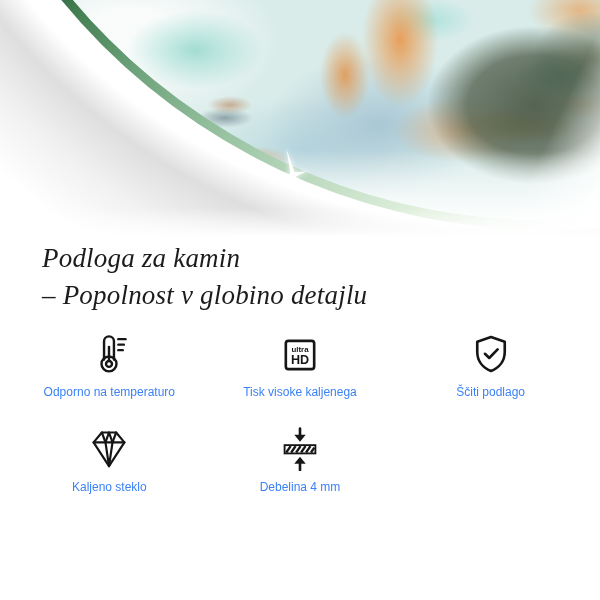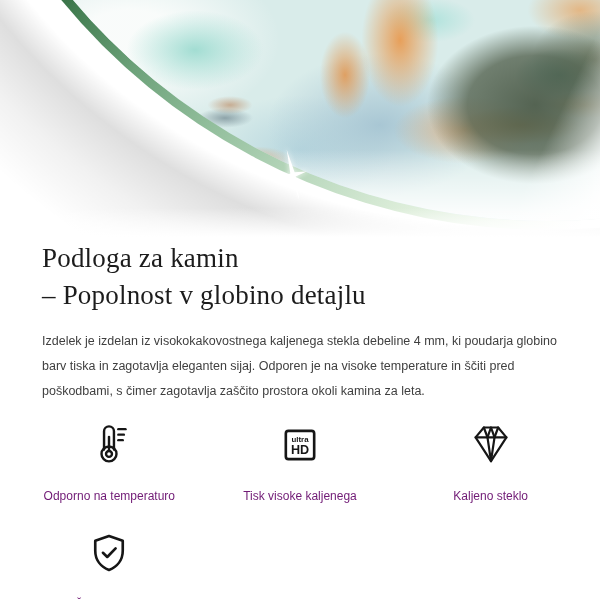--- a/index.html
+++ b/index.html
@@ -49,34 +49,34 @@
   }
   .sparkle{position:absolute;left:261px;top:143px;z-index:4;transform:rotate(-14deg);}
   .hero-fade{
     position:absolute;left:0;right:0;bottom:0;height:32px;z-index:5;
     background:linear-gradient(rgba(255,255,255,0), #ffffff 90%);
   }
   
   .content{padding:0 42px;}
   .title{
     font-family:"Liberation Serif", serif;font-weight:400;color:#1c1c1c;
-    font-size:27px;line-height:37px;margin:0;letter-spacing:0.2px;
+    font-size:27px;line-height:37px;margin:0;letter-spacing:0.2px;font-style:italic;
   }
   .desc{
     margin:15px 0 0;max-width:540px;color:#3f3f3f;
     font-size:12.5px;line-height:25px;
   }
   
   .features{
     display:grid;grid-template-columns:1fr 1fr 1fr;
     row-gap:26px;margin:16px 14px 0;
   }
   .feature{display:flex;flex-direction:column;align-items:center;}
   .feature .icon{height:46px;display:flex;align-items:flex-end;justify-content:center;}
-  .feature .label{margin-top:23px;font-size:12px;color:#701a75;text-align:center;}
+  .feature .label{margin-top:9px;font-size:12px;color:#3b82f6;text-align:center;}
   .icon svg{display:block;}
   .ic{stroke:#161616;fill:none;stroke-width:2.2;stroke-linecap:round;stroke-linejoin:round;}
   .icf{fill:#161616;stroke:none;}
   .uhd-small{font-family:"Liberation Sans",sans-serif;font-size:7.5px;font-weight:700;fill:#161616;}
   .uhd-big{font-family:"Liberation Sans",sans-serif;font-size:12px;font-weight:800;fill:#161616;}
 </style>
 </head>
 <body>
 
 <div class="hero">
@@ -93,21 +93,20 @@
     <path d="M32 6 L34.2 29.8 L46 32 L34.2 34.2 L32 58 L29.8 34.2 L18 32 L29.8 29.8 Z" fill="#ffffff"></path>
   </svg>
   <div class="hero-fade"></div>
 </div>
 
 <div class="content">
   <h1 class="title">
     <span>Podloga za kamin</span><br>
     <span>– Popolnost v globino detajlu</span>
   </h1>
-  <p class="desc">Izdelek je izdelan iz visokokakovostnega kaljenega stekla debeline 4 mm, ki poudarja globino barv tiska in zagotavlja eleganten sijaj. Odporen je na visoke temperature in ščiti pred poškodbami, s čimer zagotavlja zaščito prostora okoli kamina za leta.</p>
 </div>
 
 <div class="features">
 
   <div class="feature">
     <span class="icon">
       <svg width="44" height="44" viewBox="0 0 40 40">
         <path class="ic" d="M15.5 25 V8.5 a4.5 4.5 0 0 1 9 0 V25"></path>
         <circle class="ic" cx="20" cy="29" r="6.8"></circle>
         <circle class="ic" cx="20" cy="29" r="2.7"></circle>
@@ -127,35 +126,55 @@
         <text class="uhd-small" x="20" y="17.5" text-anchor="middle">ultra</text>
         <text class="uhd-big" x="20" y="29" text-anchor="middle">HD</text>
       </svg>
     </span>
     <span class="label">Tisk visoke kaljenega</span>
   </div>
 
   <div class="feature">
     <span class="icon">
       <svg width="44" height="44" viewBox="0 0 40 40">
+        <path class="ic" style="stroke-width:2.4" d="M20 4.5 L32.5 8.8 V18 c0 8.6-5.3 14.7-12.5 17.5 C12.8 32.7 7.5 26.6 7.5 18 V8.8 Z"></path>
+        <path class="ic" style="stroke-width:2.4" d="M14.5 19.8 L18.4 23.6 L26 15.8"></path>
+      </svg>
+    </span>
+    <span class="label">Ščiti podlago</span>
+  </div>
+
+  <div class="feature">
+    <span class="icon">
+      <svg width="44" height="44" viewBox="0 0 40 40">
         <path class="ic" style="stroke-width:2" d="M6 14 L13.5 5 H26.5 L34 14 L20 35.5 Z"></path>
         <line class="ic" style="stroke-width:2" x1="6" y1="14" x2="34" y2="14"></line>
         <path class="ic" style="stroke-width:2" d="M13.5 5 L16.8 14 L20 35.5"></path>
         <path class="ic" style="stroke-width:2" d="M26.5 5 L23.2 14 L20 35.5"></path>
         <path class="ic" style="stroke-width:2" d="M16.8 14 L20 5 L23.2 14"></path>
       </svg>
     </span>
     <span class="label">Kaljeno steklo</span>
   </div>
 
+
   <div class="feature">
     <span class="icon">
       <svg width="44" height="44" viewBox="0 0 40 40">
-        <path class="ic" style="stroke-width:2.4" d="M20 4.5 L32.5 8.8 V18 c0 8.6-5.3 14.7-12.5 17.5 C12.8 32.7 7.5 26.6 7.5 18 V8.8 Z"></path>
-        <path class="ic" style="stroke-width:2.4" d="M14.5 19.8 L18.4 23.6 L26 15.8"></path>
+        <line class="ic" style="stroke-width:2.4" x1="20" y1="1.5" x2="20" y2="7"></line>
+        <path class="icf" d="M14.8 7 H25.2 L20 13.5 Z"></path>
+        <rect x="6" y="16.5" width="28" height="7.5" fill="none" stroke="#161616" stroke-width="1.7"></rect>
+        <g stroke="#161616" stroke-width="2.1">
+          <line x1="7.5" y1="23.2" x2="11.5" y2="17.3"></line>
+          <line x1="12" y1="23.2" x2="16" y2="17.3"></line>
+          <line x1="16.5" y1="23.2" x2="20.5" y2="17.3"></line>
+          <line x1="21" y1="23.2" x2="25" y2="17.3"></line>
+          <line x1="25.5" y1="23.2" x2="29.5" y2="17.3"></line>
+          <line x1="30" y1="23.2" x2="33" y2="18.8"></line>
+        </g>
+        <path class="icf" d="M14.8 33.5 H25.2 L20 27 Z"></path>
+        <line class="ic" style="stroke-width:2.4" x1="20" y1="33.5" x2="20" y2="39"></line>
       </svg>
     </span>
-    <span class="label">Ščiti podlago</span>
+    <span class="label">Debelina 4 mm</span>
   </div>
-
-
 
 </div>
 
 </body></html>

